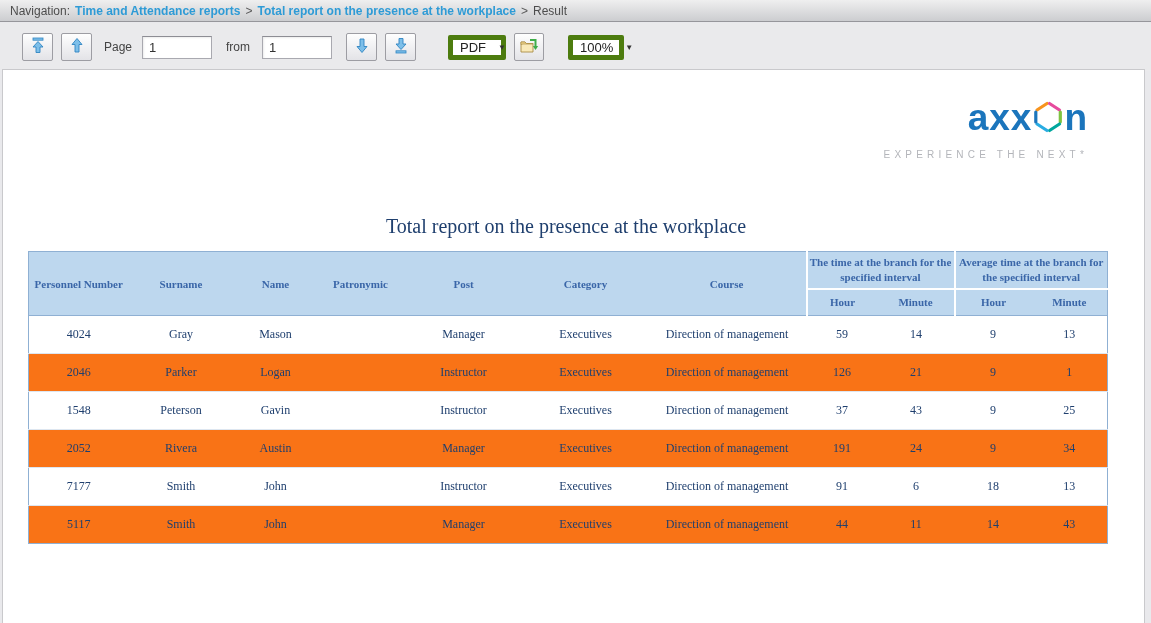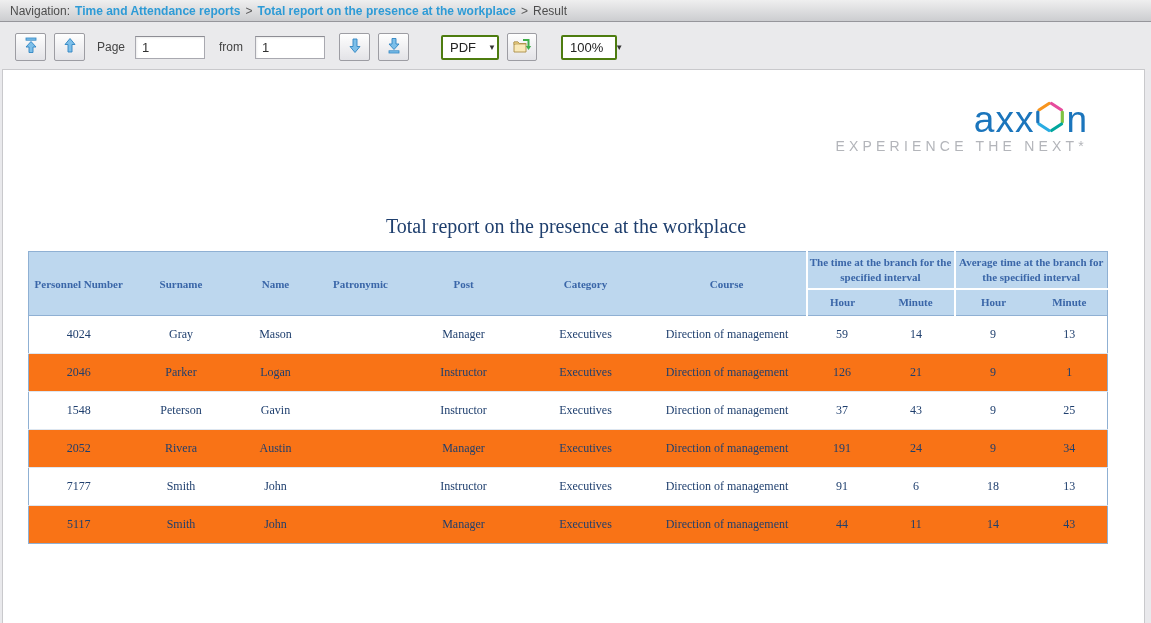--- a/index.html
+++ b/index.html
@@ -14,55 +14,55 @@
     background:linear-gradient(#efefef,#cccdd0);
     border-bottom:1px solid #96969b;
     display:flex; align-items:center; padding-left:10px; gap:5px;
     font-size:12px; color:#4d4d4d; white-space:nowrap;
   }
   .nav-link { color:#2e9bd6; font-weight:bold; cursor:pointer; text-decoration:none; }
   .nav-sep  { color:#5a5a5a; }
   
   .toolbar {
     position:absolute; top:23px; left:0; right:0; height:48px;
-    background:#eaeaec; display:flex; align-items:center; padding-left:15px;
+    background:#eaeaec; display:flex; align-items:center; padding-left:22px;
     font-size:12px; color:#444;
   }
   .tb-btn {
     width:31px; height:28px; margin-right:8px;
     background:linear-gradient(#fefefe,#e3e3e7);
     border:1px solid #9d9da3; border-radius:2px;
     display:flex; align-items:center; justify-content:center; cursor:pointer; padding:0;
   }
   .tb-label { margin:0 10px 0 4px; }
   .tb-input {
     width:70px; height:23px; border:1px solid #a9a9b0; border-top-color:#8d8d94;
     background:#fff; font-size:13px; font-family:"Liberation Sans",sans-serif;
     padding:0 6px; color:#333; box-shadow:inset 1px 1px 2px rgba(0,0,0,.08);
   }
   .tb-select {
-    height:25px; background:#fff; border:2px solid #4d7c0f; border-radius:2px;
+    height:25px; background:#fff; border:5px solid #4d7c0f; border-radius:2px;
     display:flex; align-items:center; padding:0 7px; font-size:13px; color:#222;
     cursor:pointer; gap:12px;
   }
   .tb-caret { font-size:8px; color:#333; }
   .sp14 { width:14px; } .sp24 { width:24px; } .sp16 { width:16px; } .sp8 { width:8px; }
   
   .page {
     position:absolute; top:69px; left:2px; width:1143px; height:554px;
     background:#fff; border:1px solid #c9c9cc; border-bottom:none; overflow:hidden;
   }
   
   .logo { position:absolute; top:30px; right:56px; text-align:center; }
-  .logo-row { display:flex; align-items:flex-end; justify-content:flex-end; }
+  .logo-row { display:flex; align-items:flex-start; justify-content:flex-end;font-weight:bold; }
   .logo-axx, .logo-n { font-size:37px; line-height:36px; color:#1b75bc; letter-spacing:1px; }
   .logo-soft { font-size:37px; line-height:36px; color:#9a9ca0; letter-spacing:2px; }
   .logo-hex { margin:0 1px; }
   .logo-tagline {
-    margin-top:0; font-size:14px; letter-spacing:4.2px; color:#b3b5ba; white-space:nowrap;
+    margin-top:11px; font-size:10px; letter-spacing:4.2px; color:#b3b5ba; white-space:nowrap;
   }
   
   .report-title {
     margin:145px 40px 0 25px; text-align:center;
     font-family:"Liberation Serif", serif; font-size:20px; color:#1f3f6e;
   }
   .report-date {
     margin:12px 40px 0 25px; text-align:center;
     font-family:"Liberation Serif", serif; font-size:13px; color:#1f3f6e;
   }

